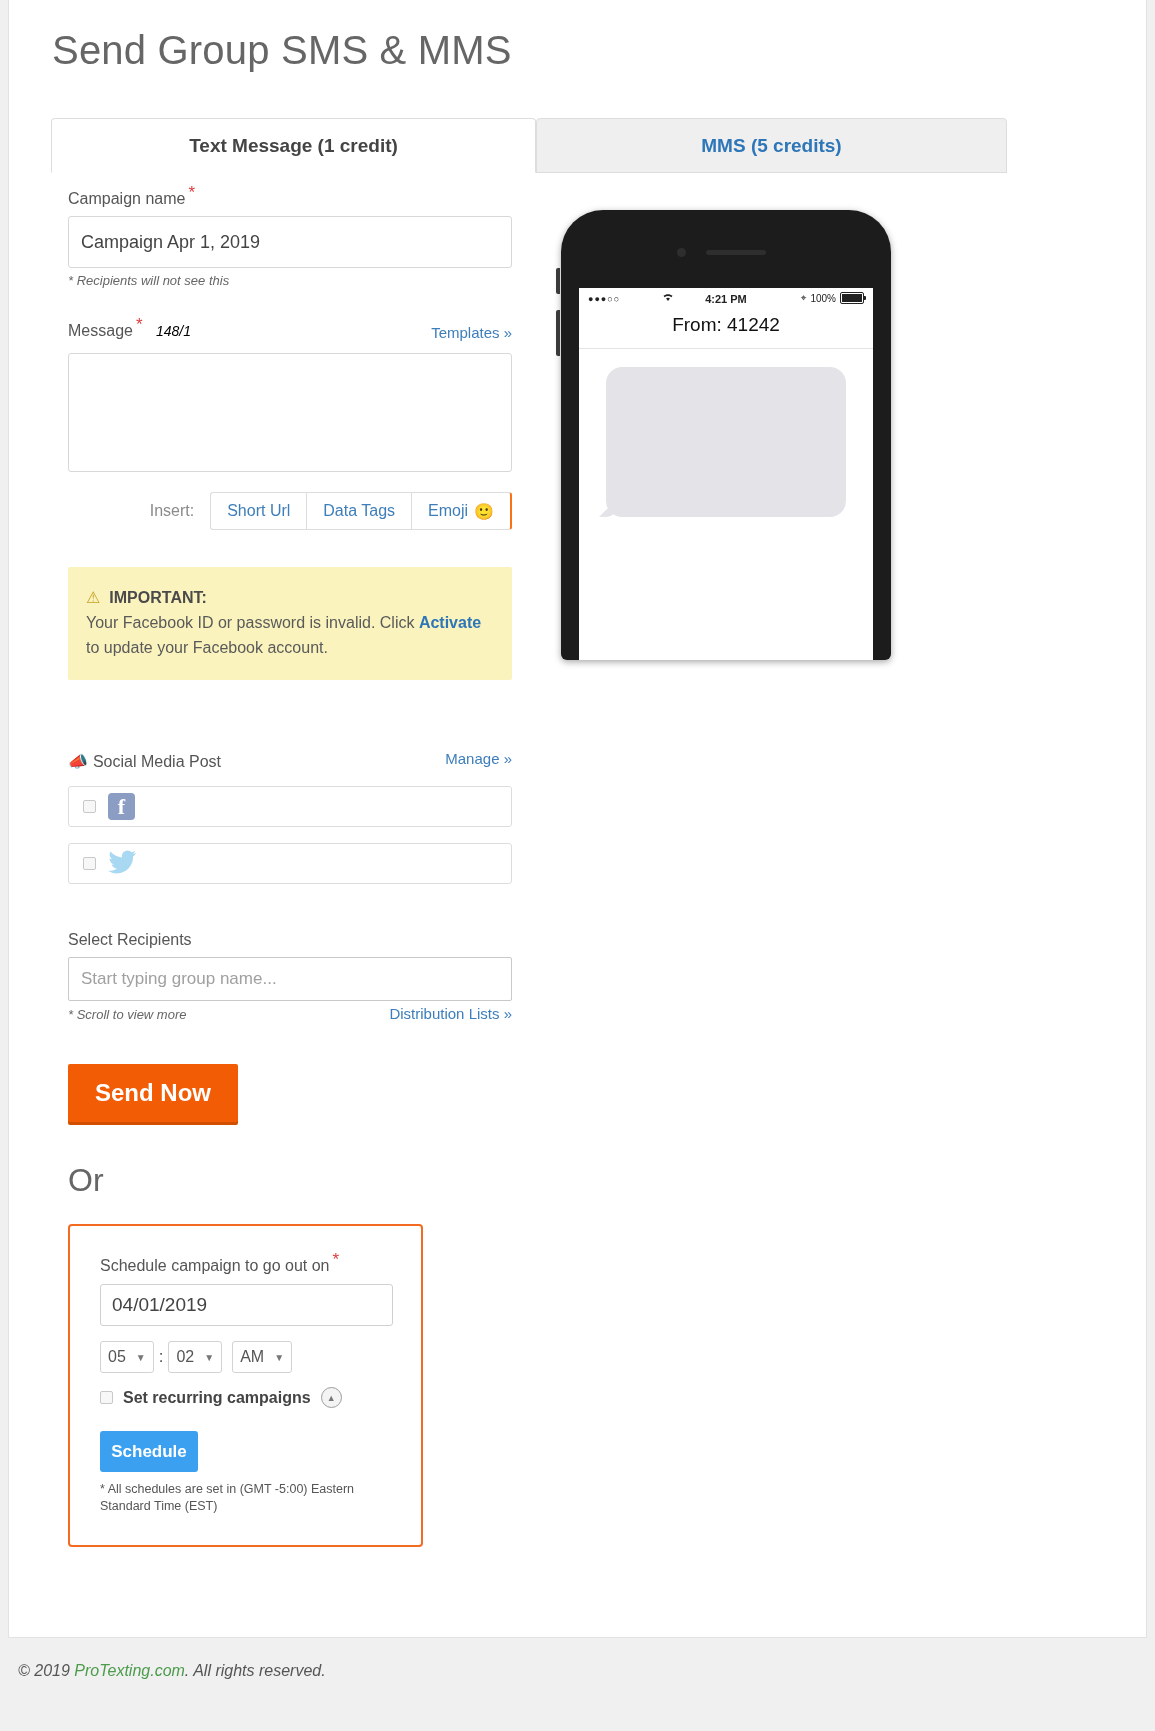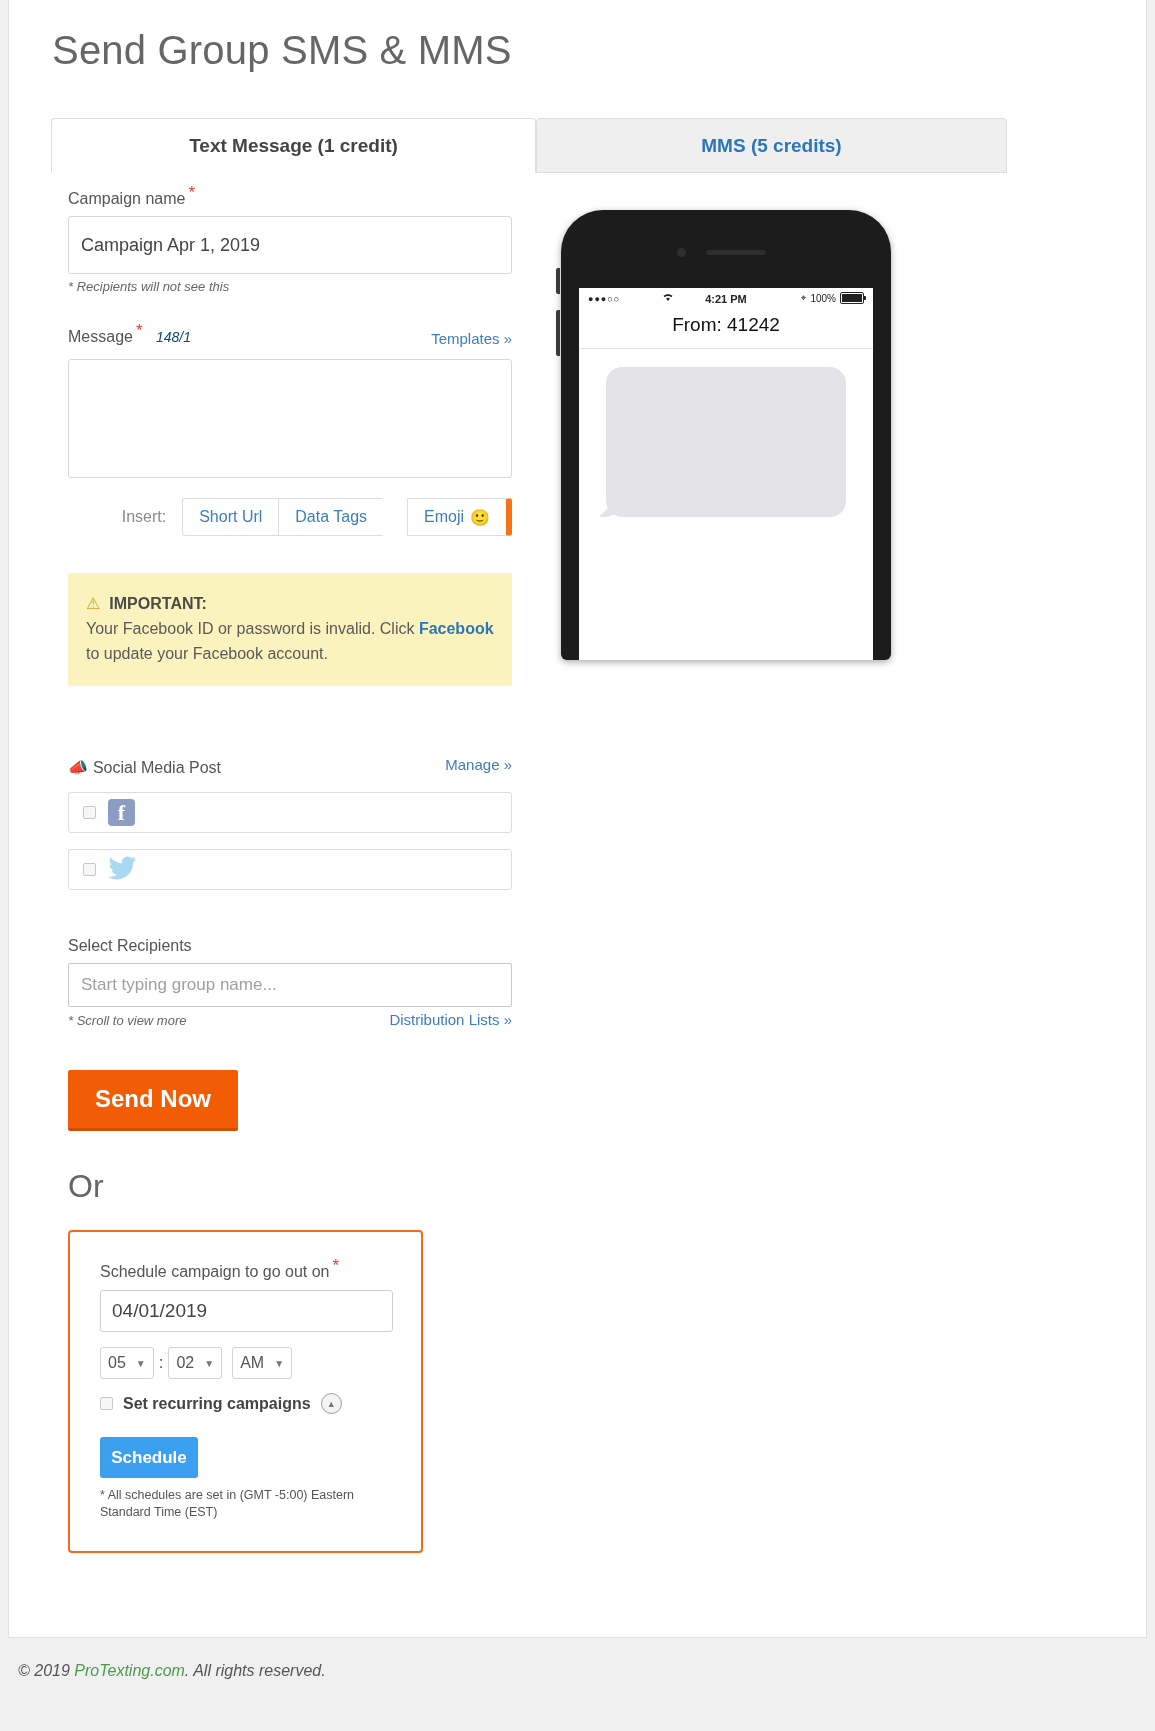--- a/index.html
+++ b/index.html
@@ -47,30 +47,30 @@
     position:absolute;left:51px;top:172px;width:956px;height:1px;background:#ddd;
   }
 
   
   .left{position:absolute;left:68px;top:190px;width:444px;}
 
   .field-label{font-size:16px;color:#555;margin:0 0 8px 0;display:block;}
   .req{color:#e03b3b;font-size:17px;vertical-align:super;line-height:0;margin-left:3px;}
 
   .txt-input{
-    box-sizing:border-box;width:444px;height:58px;
+    box-sizing:border-box;width:444px;height:52px;
     border:1px solid #d8d8d8;border-radius:3px;background:#fff;
     font-family:"Liberation Sans", sans-serif;font-size:18px;color:#444;
     padding:16px 12px;outline:none;
   }
   .hint{font-size:13px;font-style:italic;color:#666;margin-top:5px;display:block;}
 
   .msg-head{position:relative;height:24px;margin-top:34px;}
   .msg-label{font-size:16px;color:#555;}
-  .counter{font-size:14px;font-style:italic;color:#0c4a6e;margin-left:9px;}
+  .counter{font-size:14px;font-style:italic;color:#000000;margin-left:9px;}
   .link{color:#3d7eba;text-decoration:none;font-size:15px;}
   .msg-head .templates{position:absolute;right:0;top:2px;}
 
   .textarea{
     box-sizing:border-box;width:444px;height:119px;margin-top:7px;
     border:1px solid #d8d8d8;border-radius:3px;background:#fff;
     resize:none;outline:none;font-family:"Liberation Sans", sans-serif;
     font-size:16px;color:#444;padding:8px 10px;
   }
 
@@ -81,21 +81,21 @@
   .insert-label{font-size:16px;color:#8a8a8a;margin-right:16px;}
   .btn-group{display:flex;}
   .ins-btn{
     height:38px;box-sizing:border-box;padding:0 16px;
     border:1px solid #ddd;background:#fff;color:#3d7eba;
     font-family:"Liberation Sans", sans-serif;font-size:16px;
     display:flex;align-items:center;gap:6px;cursor:pointer;
     border-right:none;
   }
   .ins-btn:first-child{border-radius:3px 0 0 3px;}
-  .ins-btn:last-child{border-radius:0 3px 3px 0;border-right:6px solid #f97316;margin-left:24px;}
+  .ins-btn:last-child{border-radius:0 3px 3px 0;border-right:2px solid #f97316;}
 
   
   .alert{
     box-sizing:border-box;width:444px;margin-top:37px;
     background:#faf3bd;border-radius:2px;padding:19px 18px 20px 18px;
     color:#5a5a5a;font-size:16px;line-height:1.55;
   }
   .alert-title{font-weight:700;color:#4a4a4a;font-size:16px;}
   .warn-ico{margin-right:9px;font-size:16px;color:#c9a227;}
   .alert a{color:#2d76b8;font-weight:700;text-decoration:none;}
@@ -296,21 +296,21 @@
           <span>🙂</span>
         </button>
       </div>
     </div>
 
     
     <div class="alert">
       <div>
         <span class="warn-ico">⚠</span><span class="alert-title">IMPORTANT:</span>
       </div>
-      <div><span>Your Facebook ID or password is invalid. Click </span><a href="#">Facebook</a><span> to update your Facebook account.</span></div>
+      <div><span>Your Facebook ID or password is invalid. Click </span><a href="#">Activate</a><span> to update your Facebook account.</span></div>
     </div>
 
     
     <div class="social-head">
       <span class="megaphone">📣</span><span class="social-title">Social Media Post</span>
       <a href="#" class="link manage">Manage »</a>
     </div>
     <div class="social-row">
       <span class="cb"></span>
       <span class="fb-ico">f</span>

